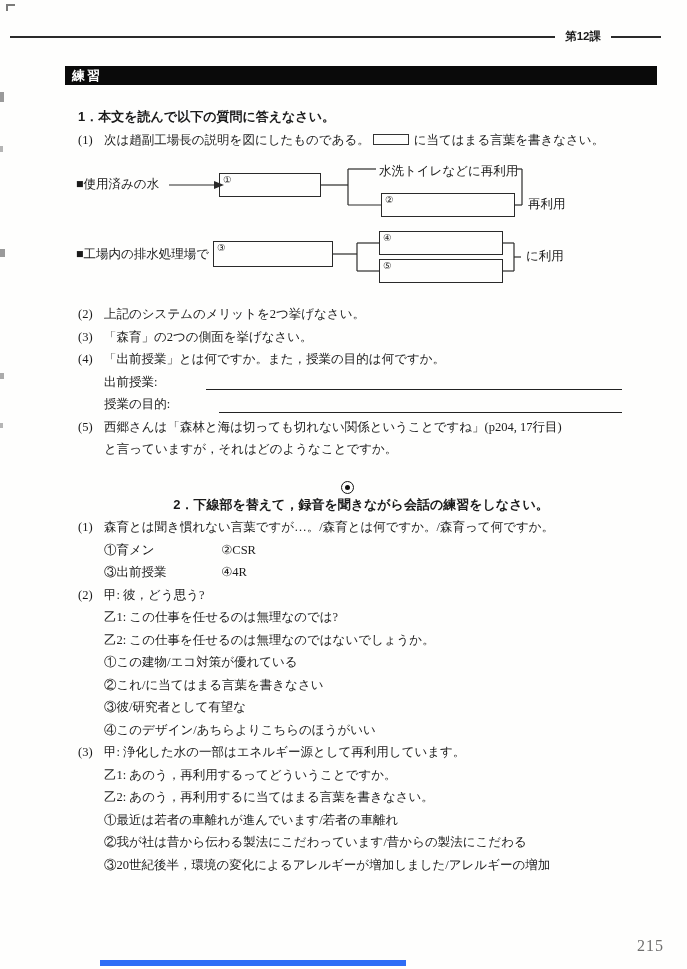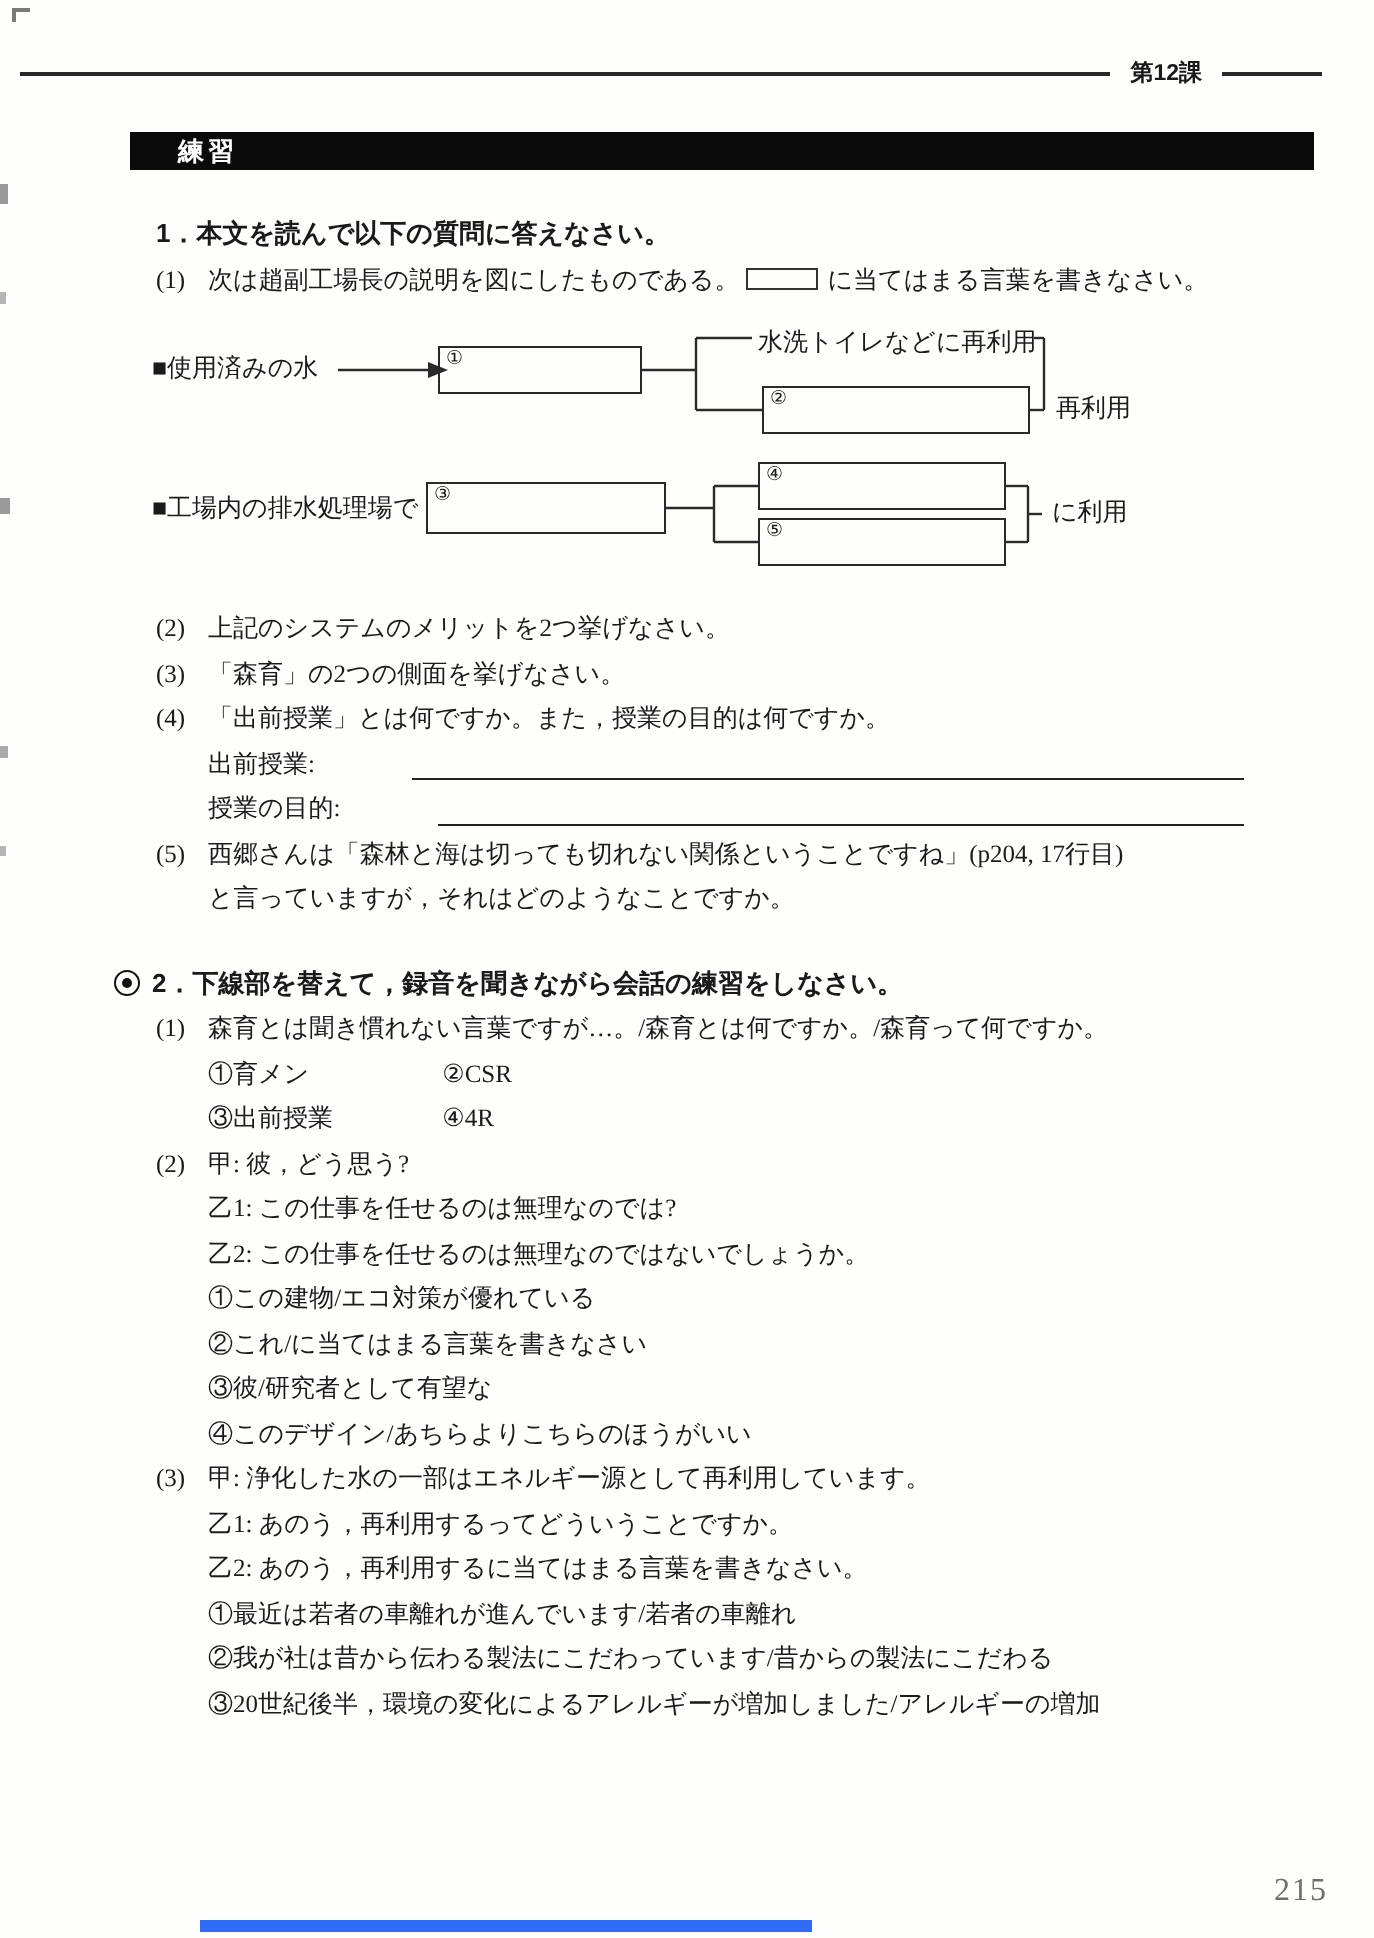--- a/index.html
+++ b/index.html
@@ -12,34 +12,34 @@
   }
   
   .top-rule { position: absolute; top: 29px; left: 10px; right: 26px; display: flex; align-items: center; }
   .rule-l { flex: 1; height: 2px; background: #2a2a2a; }
   .rule-r { width: 50px; height: 2px; background: #2a2a2a; }
   .lesson { margin: 0 10px; font-family: "Liberation Sans", sans-serif; font-weight: bold; font-size: 11.5px; white-space: nowrap; }
   
   .banner {
     position: absolute; top: 66px; left: 65px; width: 592px; height: 19px;
     background: #0a0a0a; color: #ffffff; font-family: "Liberation Sans", sans-serif;
-    font-weight: bold; font-size: 13px; line-height: 19px; padding-left: 24px; letter-spacing: 2px;
+    font-weight: bold; font-size: 13px; line-height: 19px; padding-left: 7px; letter-spacing: 2px;
   }
   
   .content { position: absolute; top: 106px; left: 78px; width: 566px; font-size: 12.5px; line-height: 22.5px; }
   .qtitle { font-family: "Liberation Sans", sans-serif; font-weight: bold; font-size: 13px; }
   .item { display: flex; }
   .marker { width: 26px; flex: none; }
   .itext { flex: 1; }
   .sub { margin-left: 26px; gap: 47px; }
   .u { text-underline-offset: 2.5px; }
   .inline-blank { display: inline-block; width: 36px; height: 11px; border: 1.2px solid #333; margin: 0 5px 0 3px; vertical-align: -1px; }
   .fill-line { display: flex; margin-right: 22px; }
   .fill { flex: 1; border-bottom: 1px solid #222; margin: 0 0 3px 2px; }
-  .q2head { margin-top: 20px; display: flex; align-items: center; }
+  .q2head { margin-top: 20px; display: flex; align-items: center; flex-direction: column; }
   .audio-icon { flex: none; width: 13px; height: 13px; border: 1.8px solid #111; border-radius: 50%; position: relative; margin: 0 6px 0 -21px; }
   .audio-icon::after { content: ""; position: absolute; left: 50%; top: 50%; width: 5px; height: 5px; margin: -2.5px 0 0 -2.5px; background: #111; border-radius: 50%; }
   .opt2 span { display: inline-block; min-width: 114px; }
   
   .diagram { position: relative; height: 132px; width: 566px; margin: 8px 0 12px -2px; font-size: 12.5px; }
   .diagram svg { position: absolute; left: 0; top: 0; }
   .dbox { position: absolute; border: 1.2px solid #2a2a2a; }
   .bnum { position: absolute; left: 3px; top: 0; font-size: 9.5px; line-height: 12px; }
   .dlabel, .dtext { position: absolute; white-space: nowrap; line-height: 15px; }
   .d-l1 { left: 0; top: 18px; }

